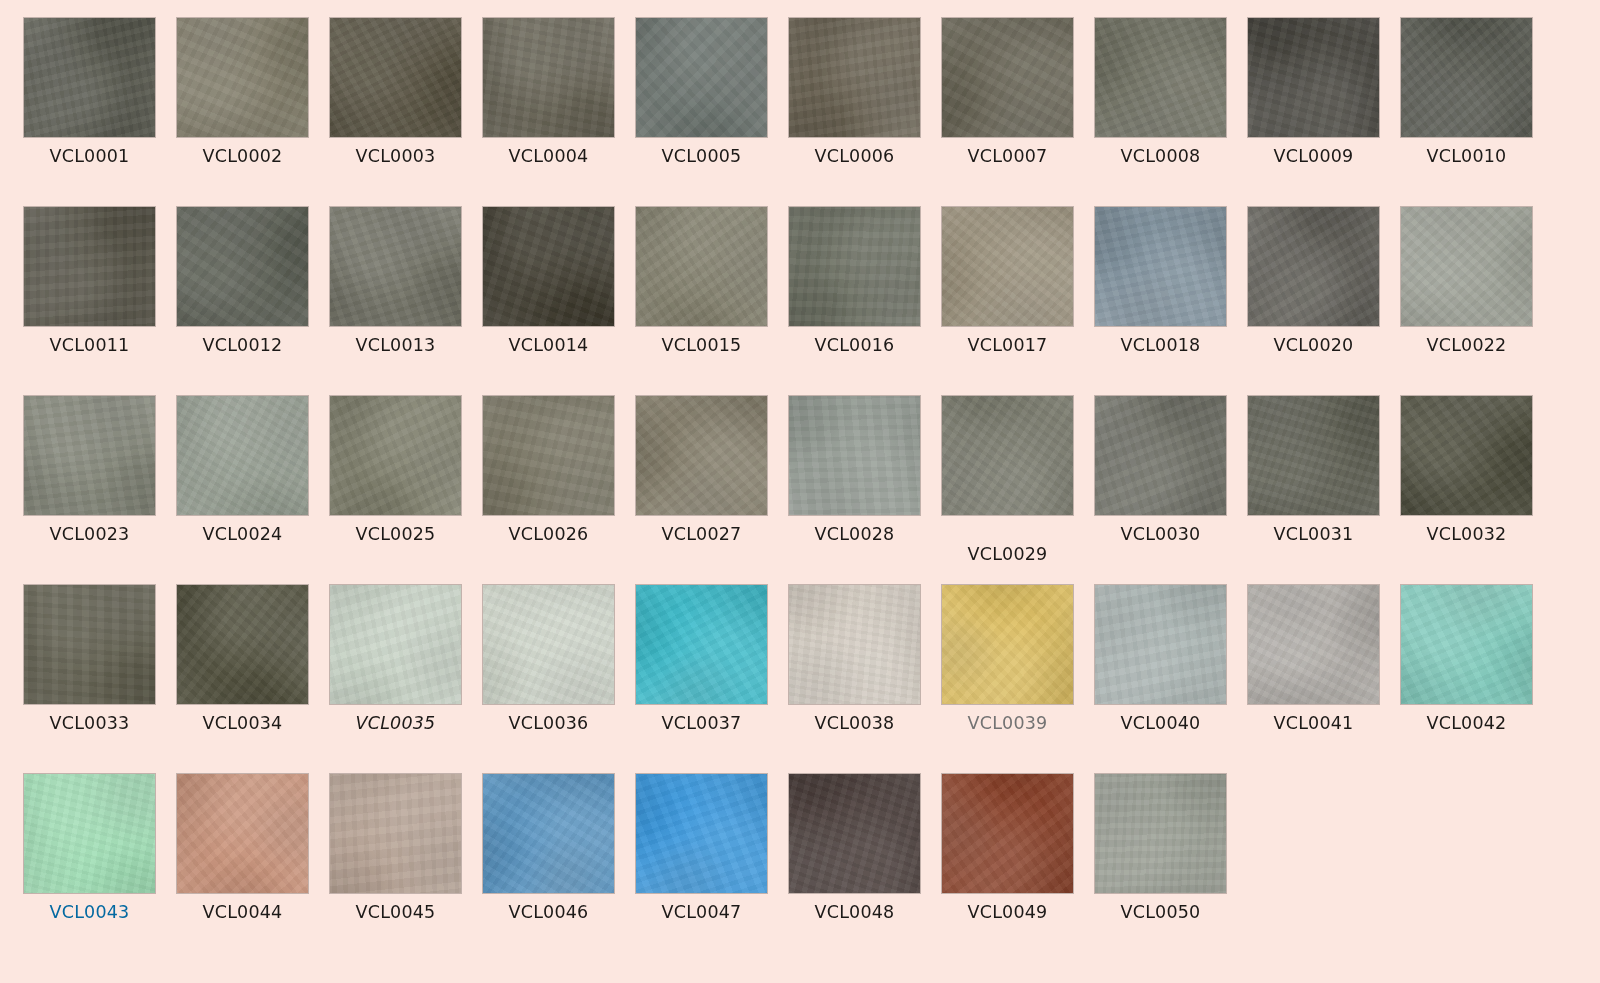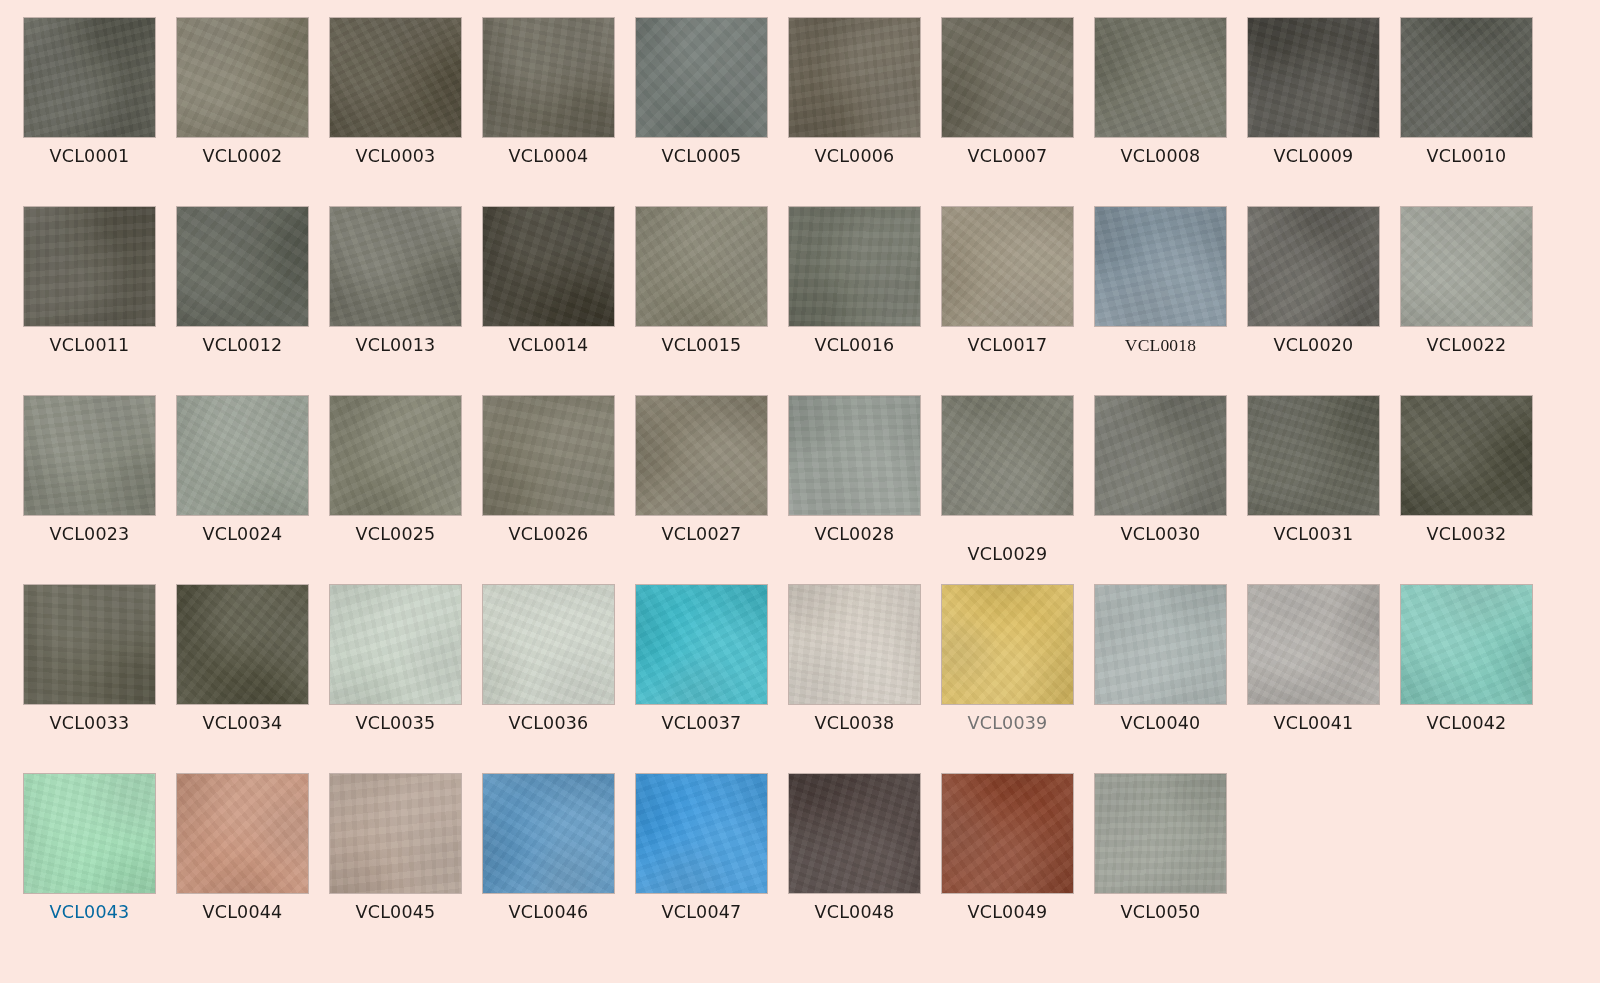--- a/index.html
+++ b/index.html
@@ -216,21 +216,21 @@
         <div class="tex l3" style="transform: rotate(338deg) scale(1.824);"></div>
       </div>
       <div class="swatch-label" style="color: rgb(28, 25, 23);">VCL0017</div>
     </div>
     <div class="swatch-cell">
       <div class="swatch-chip" style="background: rgb(133, 152, 165);">
         <div class="tex l1" style="transform: rotate(269deg) scale(1.744);"></div>
         <div class="tex l2" style="transform: rotate(322deg) scale(1.92);"></div>
         <div class="tex l3" style="transform: rotate(15deg) scale(2.096);"></div>
       </div>
-      <div class="swatch-label" style="color: rgb(28, 25, 23); font-family: Liberation Serif, serif;">VCL0018</div>
+      <div class="swatch-label" style="color: rgb(28, 25, 23);">VCL0018</div>
     </div>
     <div class="swatch-cell">
       <div class="swatch-chip" style="background: rgb(99, 97, 90);">
         <div class="tex l1" style="transform: rotate(343deg) scale(1.648);"></div>
         <div class="tex l2" style="transform: rotate(36deg) scale(1.824);"></div>
         <div class="tex l3" style="transform: rotate(89deg) scale(2);"></div>
       </div>
       <div class="swatch-label" style="color: rgb(28, 25, 23);">VCL0020</div>
     </div>
     <div class="swatch-cell">
@@ -336,21 +336,21 @@
         <div class="tex l3" style="transform: rotate(247deg) scale(1.968);"></div>
       </div>
       <div class="swatch-label" style="color: rgb(28, 25, 23);">VCL0034</div>
     </div>
     <div class="swatch-cell">
       <div class="swatch-chip" style="background: rgb(210, 222, 208);">
         <div class="tex l1" style="transform: rotate(178deg) scale(1.888);"></div>
         <div class="tex l2" style="transform: rotate(231deg) scale(2.064);"></div>
         <div class="tex l3" style="transform: rotate(284deg) scale(1.6);"></div>
       </div>
-      <div class="swatch-label" style="color: rgb(28, 25, 23);">VCL0035</div>
+      <div class="swatch-label" style="color: rgb(28, 25, 23); font-style: italic;">VCL0035</div>
     </div>
     <div class="swatch-cell">
       <div class="swatch-chip" style="background: rgb(217, 224, 212);">
         <div class="tex l1" style="transform: rotate(215deg) scale(2.16);"></div>
         <div class="tex l2" style="transform: rotate(268deg) scale(1.696);"></div>
         <div class="tex l3" style="transform: rotate(321deg) scale(1.872);"></div>
       </div>
       <div class="swatch-label" style="color: rgb(28, 25, 23);">VCL0036</div>
     </div>
     <div class="swatch-cell">

